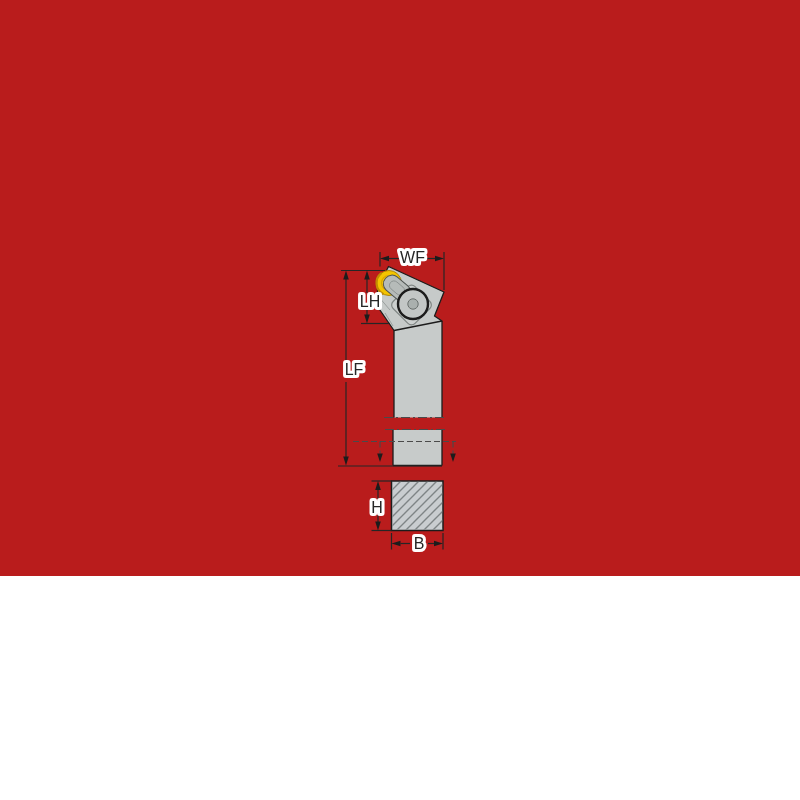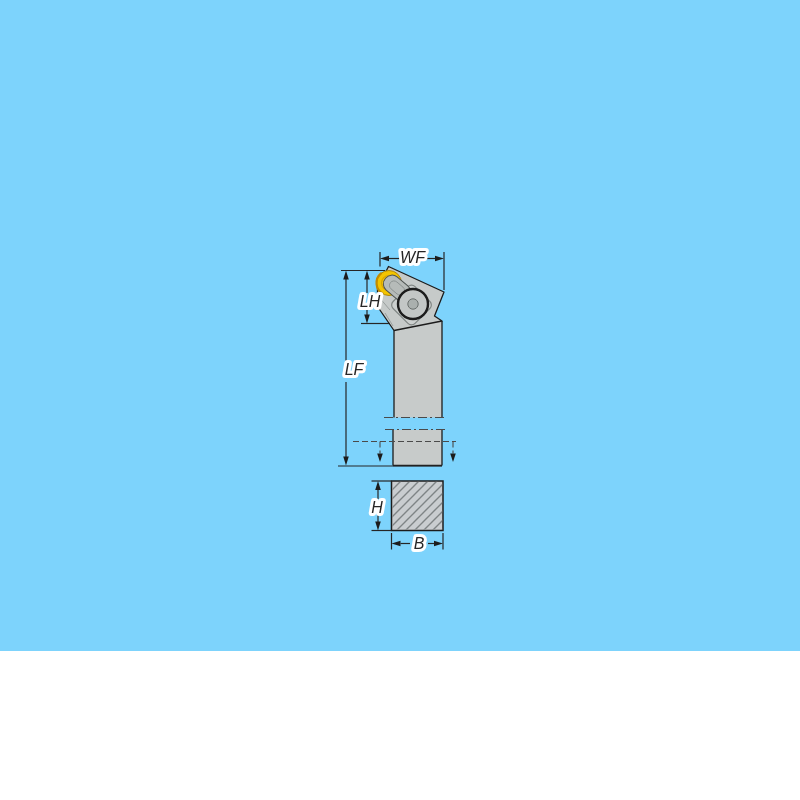--- a/index.html
+++ b/index.html
@@ -1,17 +1,17 @@
 <!DOCTYPE html>
 <html><head>
 <meta charset="utf-8">
 <style>
   html, body { margin: 0; padding: 0; background: #ffffff; }
   body { width: 800px; height: 800px; overflow: hidden; }
-  .canvas { position: relative; width: 800px; height: 651px; background: #7dd3fc; font-style: italic; }
+  .canvas { position: relative; width: 800px; height: 576px; background: #b91c1c; }
   svg { display: block; }
   .dim-label {
     font-family: "Liberation Sans", sans-serif;
     font-size: 16px;
     fill: #262626;
     text-anchor: middle;
     paint-order: stroke;
     stroke: #ffffff;
     stroke-width: 6px;
     stroke-linejoin: round;

